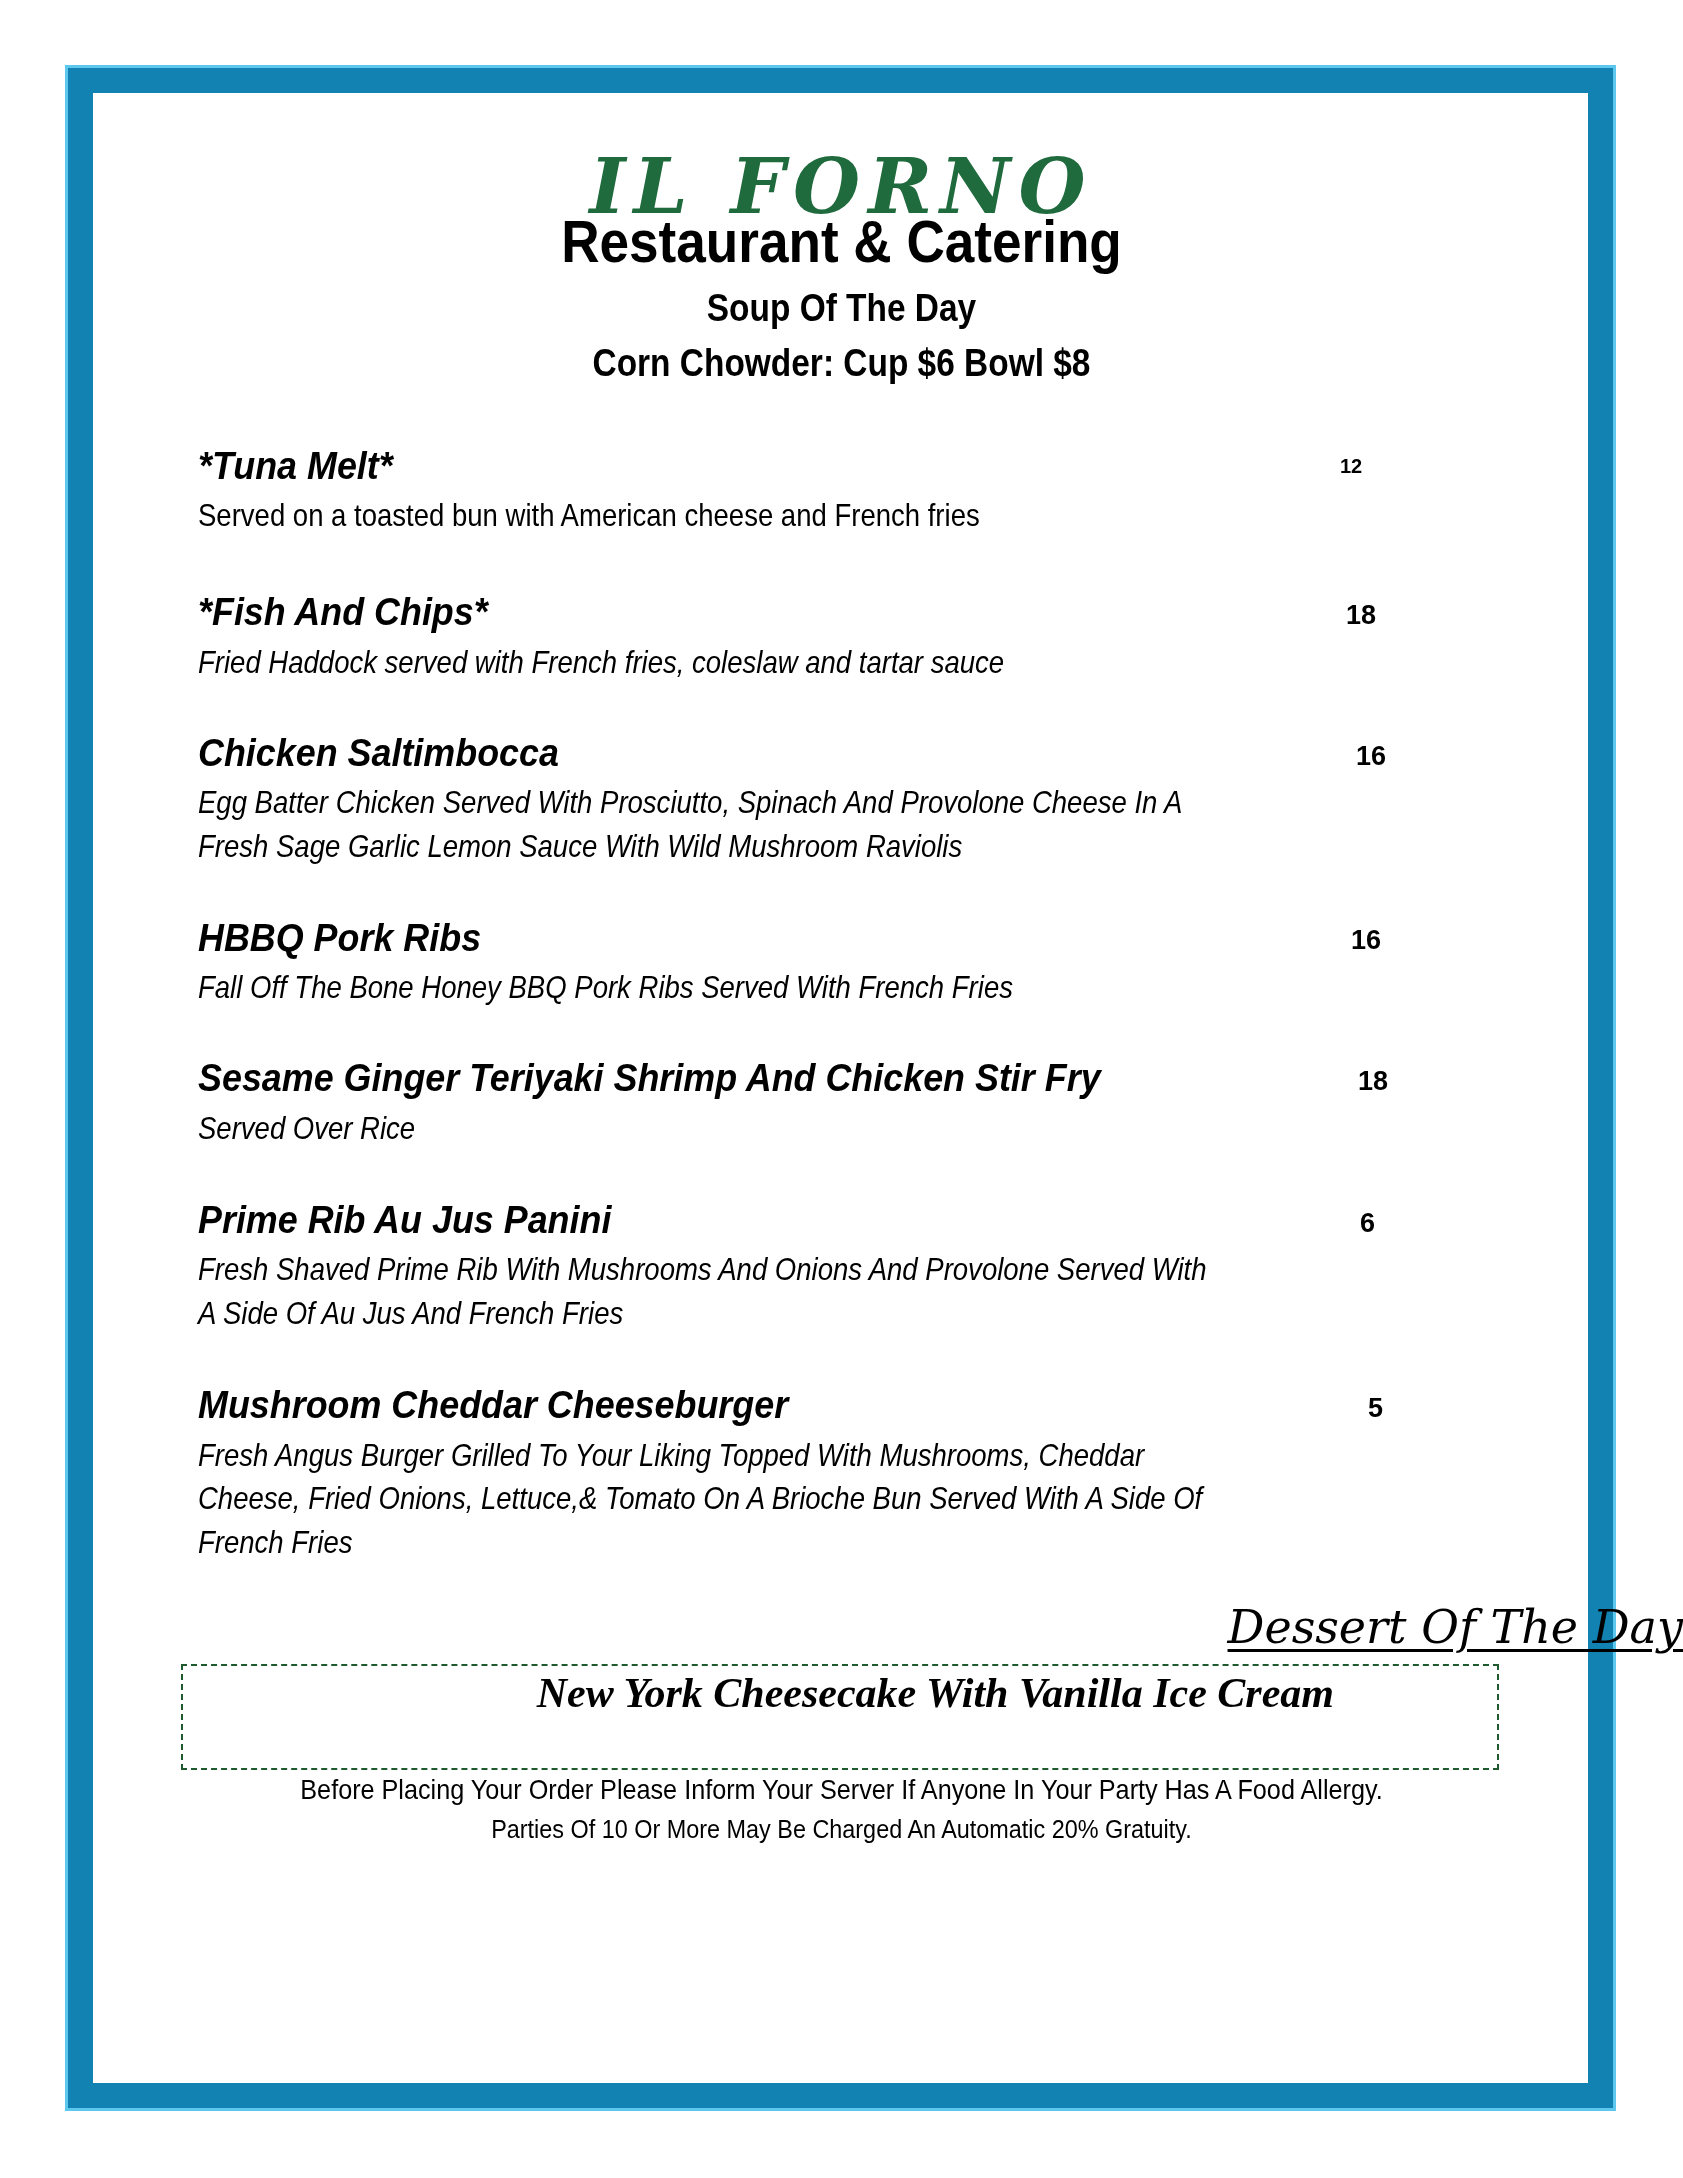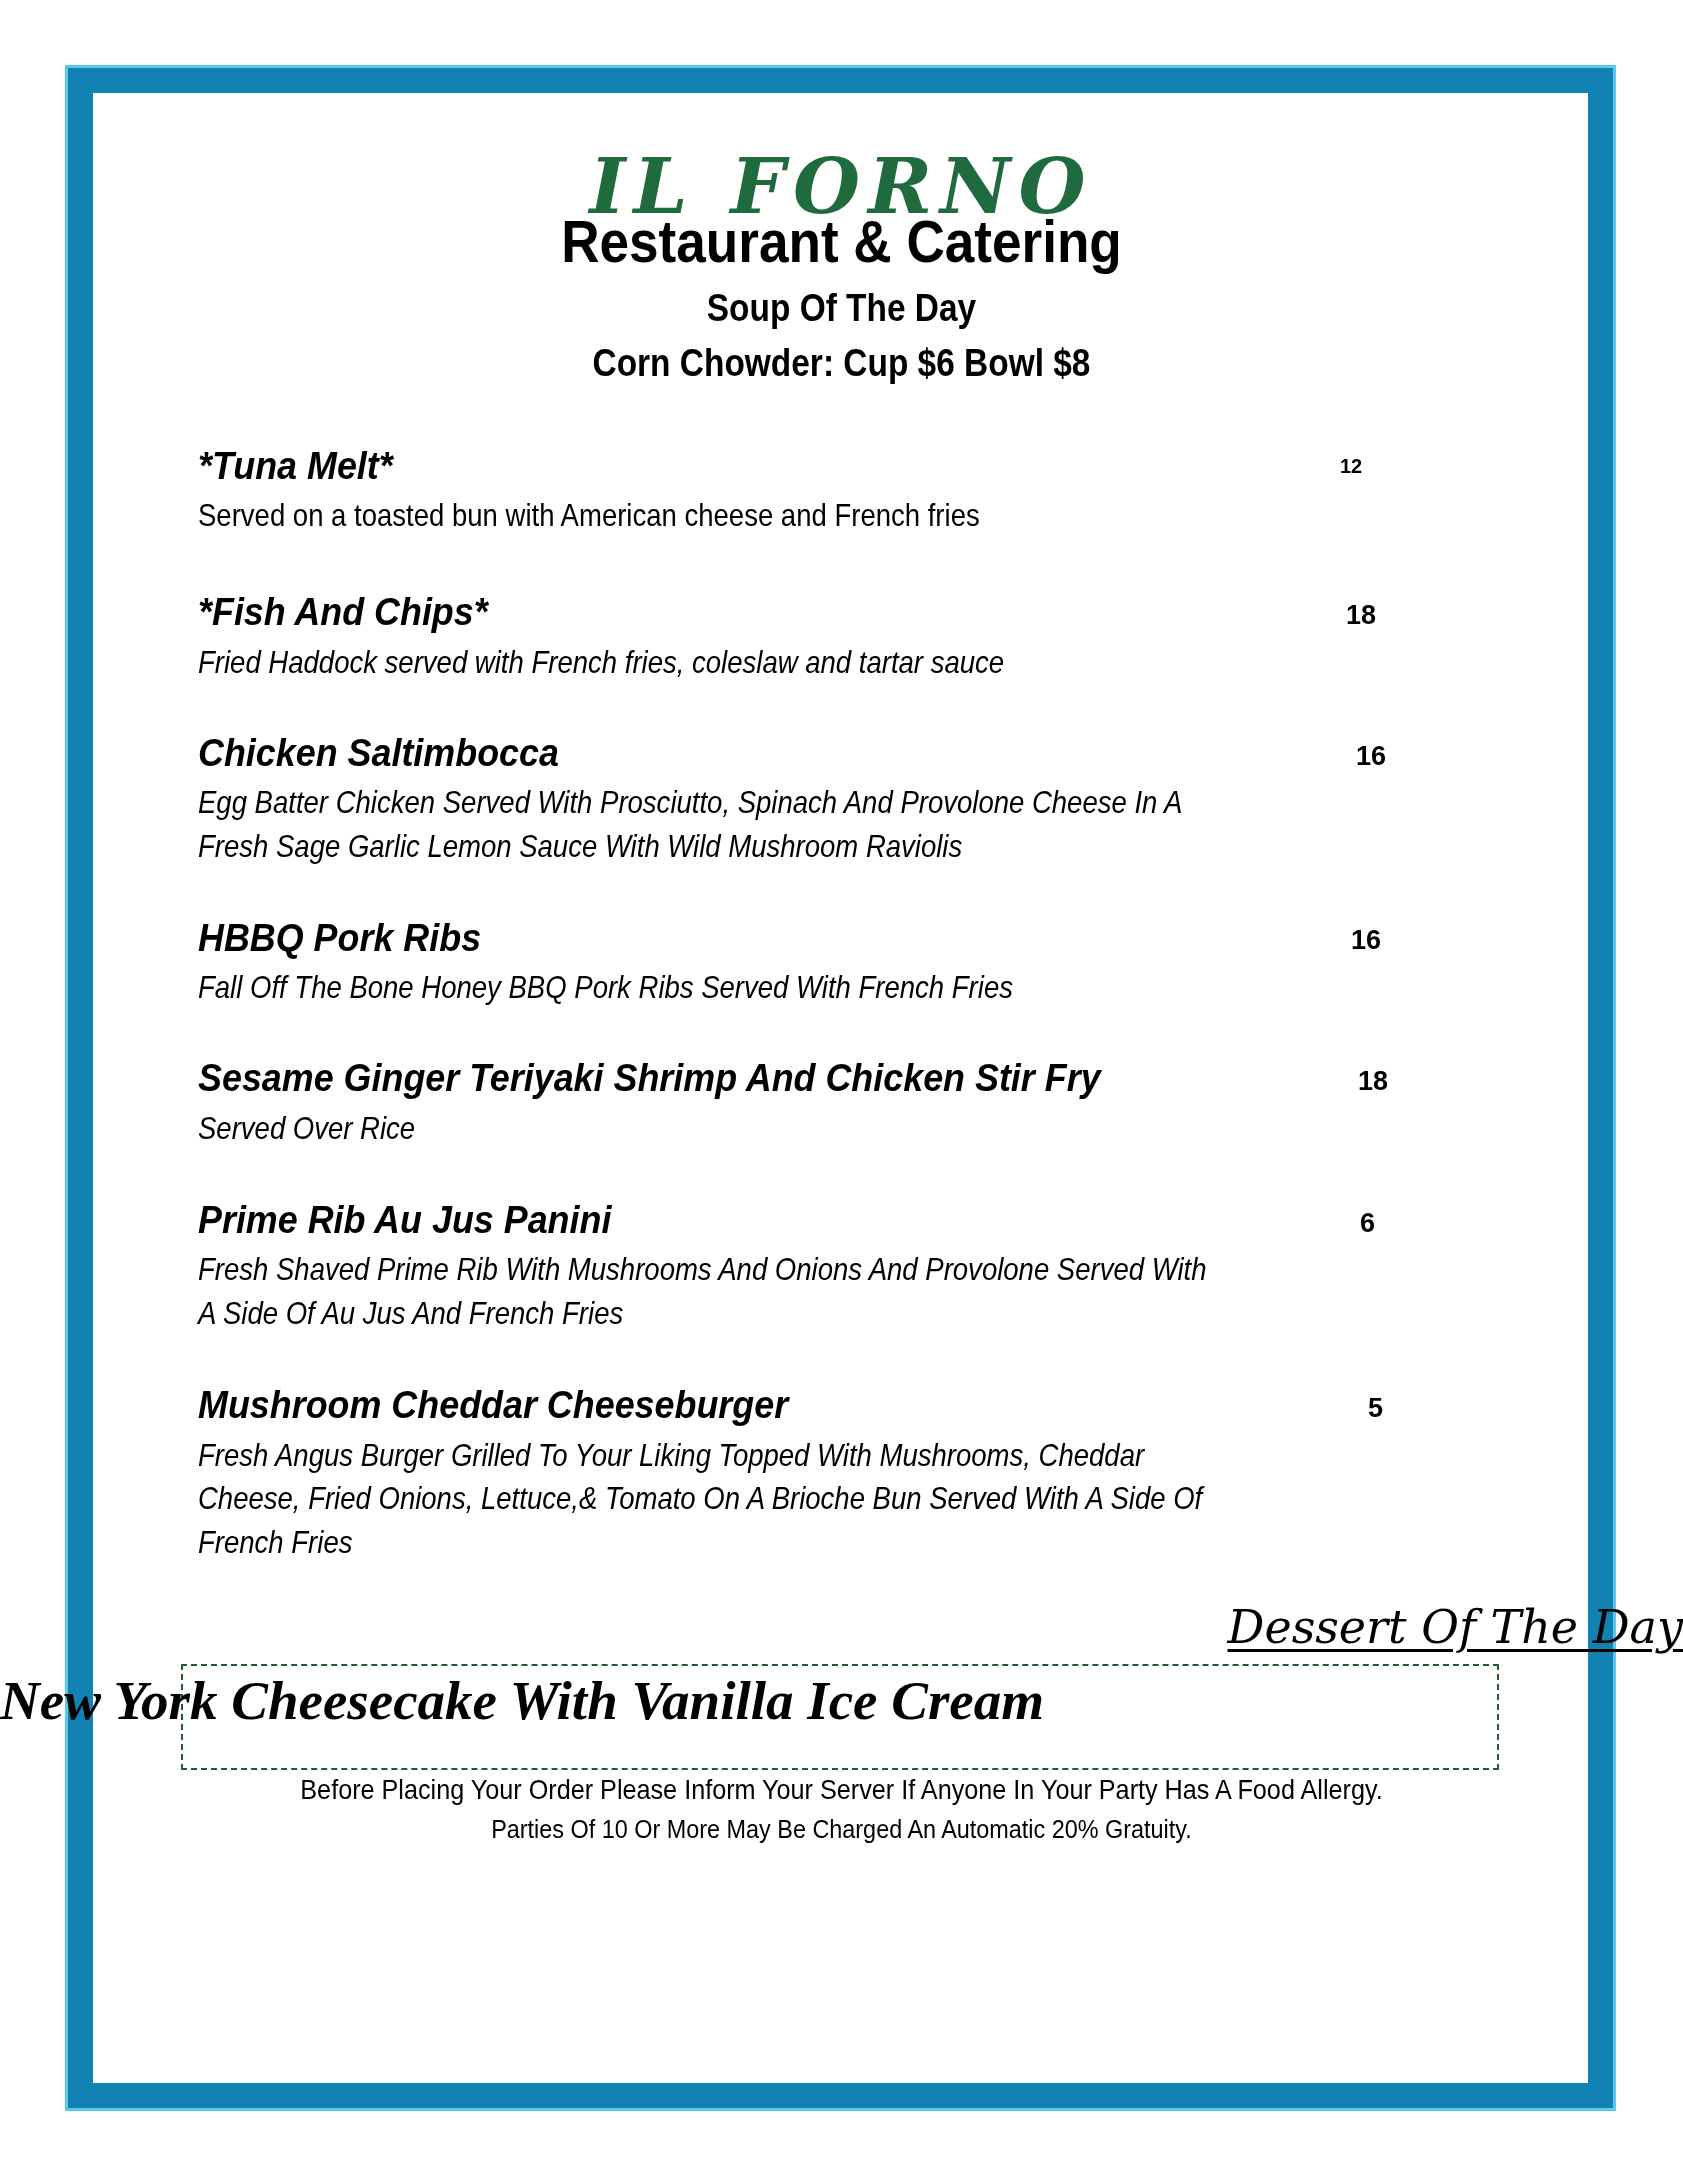--- a/index.html
+++ b/index.html
@@ -12,21 +12,21 @@
   .subtitle { left: 0; width: 1683px; top: 208px; text-align: center; font-family: "Liberation Sans", sans-serif; font-weight: bold; font-size: 59px; transform: scaleX(0.9); }
   .soup-title { left: 0; width: 1683px; top: 287px; text-align: center; font-weight: bold; font-size: 38px; transform: scaleX(0.88); }
   .soup-line { left: 0; width: 1683px; top: 342px; text-align: center; font-weight: bold; font-size: 38px; transform: scaleX(0.88); }
   .item-name { left: 198px; font-weight: bold; font-style: italic; font-size: 39px; transform-origin: left top; transform: scaleX(0.92); }
   .item-desc { left: 198px; font-style: italic; font-size: 32px; transform-origin: left top; transform: scaleX(0.86); }
   .item-desc.upright { font-style: normal; }
   .item-price { font-weight: bold; font-size: 27px; }
   .dessert-title { left: 0; width: 1683px; top: 1600px; text-align: right; font-family: "DejaVu Serif", serif; font-style: italic; font-size: 46px; }
   .dessert-title span { text-decoration: underline; text-decoration-thickness: 3px; text-underline-offset: 6px; }
   .dessert-box { position: absolute; left: 181px; top: 1664px; width: 1318px; height: 106px; box-sizing: border-box; border: 2px dashed #1f5a2e; }
-  .dessert-item { left: 0; width: 1334px; top: 1669px; text-align: left; font-family: "Liberation Serif", serif; font-weight: bold; font-style: italic; font-size: 55px; }
+  .dessert-item { left: 0; width: 1334px; top: 1669px; text-align: right; font-family: "Liberation Serif", serif; font-weight: bold; font-style: italic; font-size: 42px; }
   .notice { left: 0; width: 1683px; text-align: center; font-size: 28px; transform: scaleX(0.9); }
 </style>
 </head>
 <body>
 
 <div class="frame-outer">
   <div class="frame-mid">
     <div class="frame-inner"></div>
   </div>
 </div>

